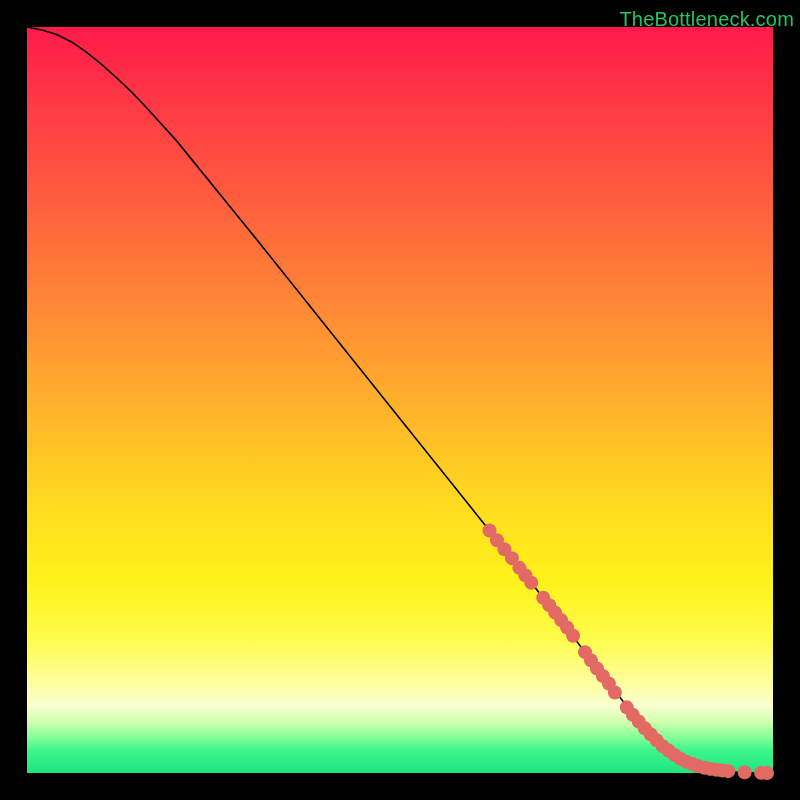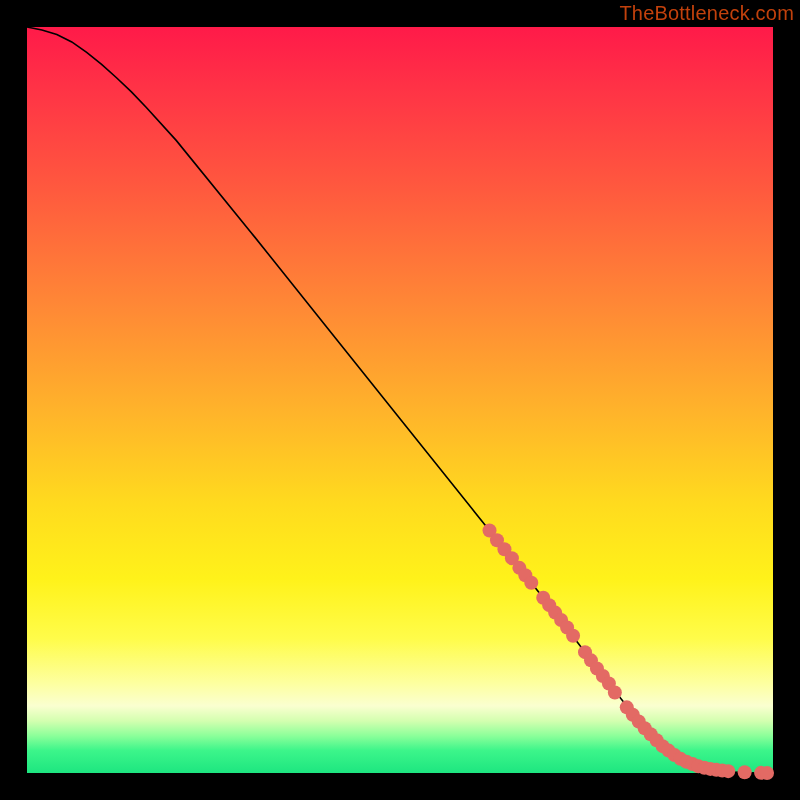--- a/index.html
+++ b/index.html
@@ -12,23 +12,23 @@
     overflow: hidden;
   }
   .frame {
     position: relative;
     width: 800px;
     height: 800px;
     background: #000;
   }
   .attribution {
     position: absolute;
-    top: 2px;
+    top: 8px;
     right: 6px;
-    color: #c2410c;
+    color: #22c55e;
     font-size: 20px;
     font-weight: 400;
     letter-spacing: 0.2px;
     user-select: none;
   }
   
   .plot {
     position: absolute;
     left: 27px;
     top: 27px;

